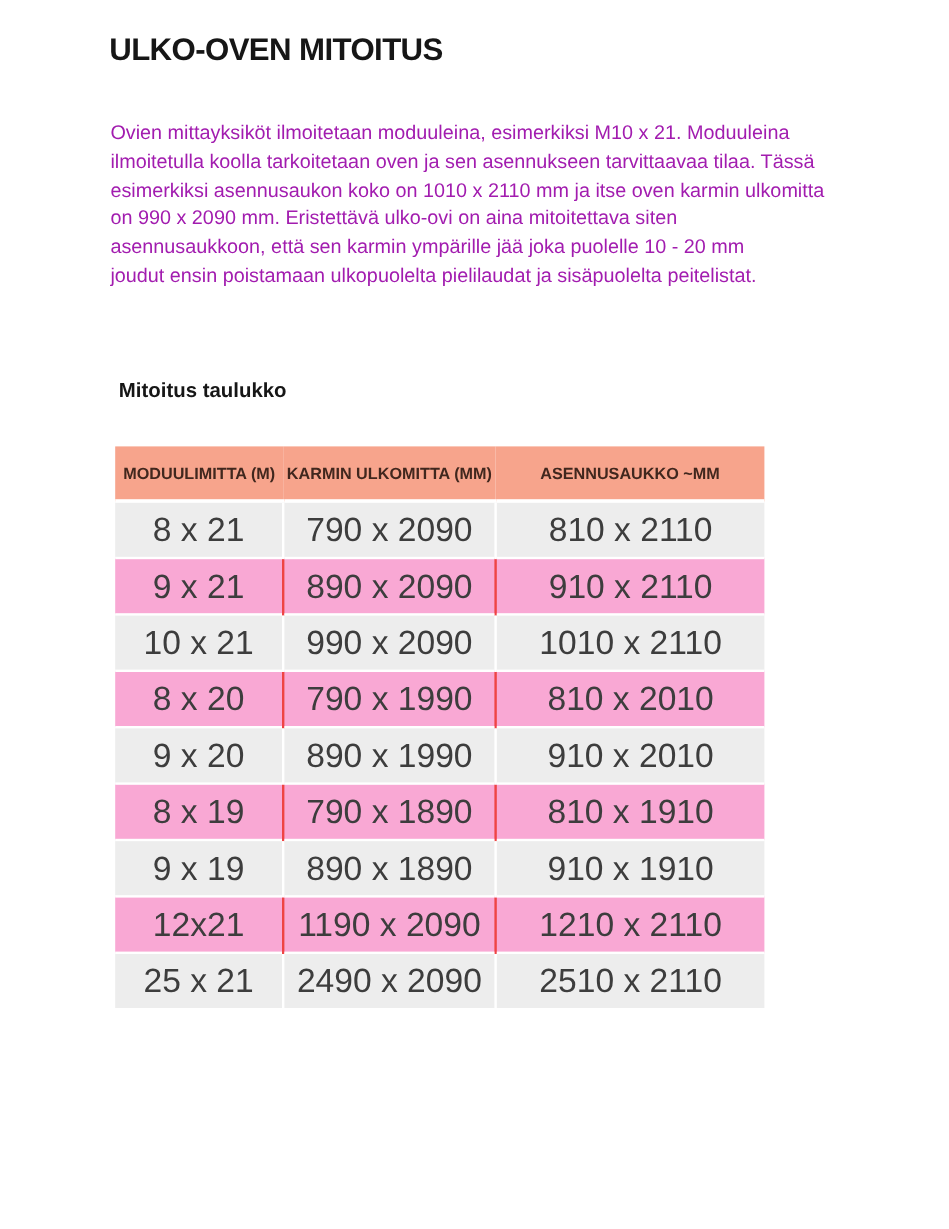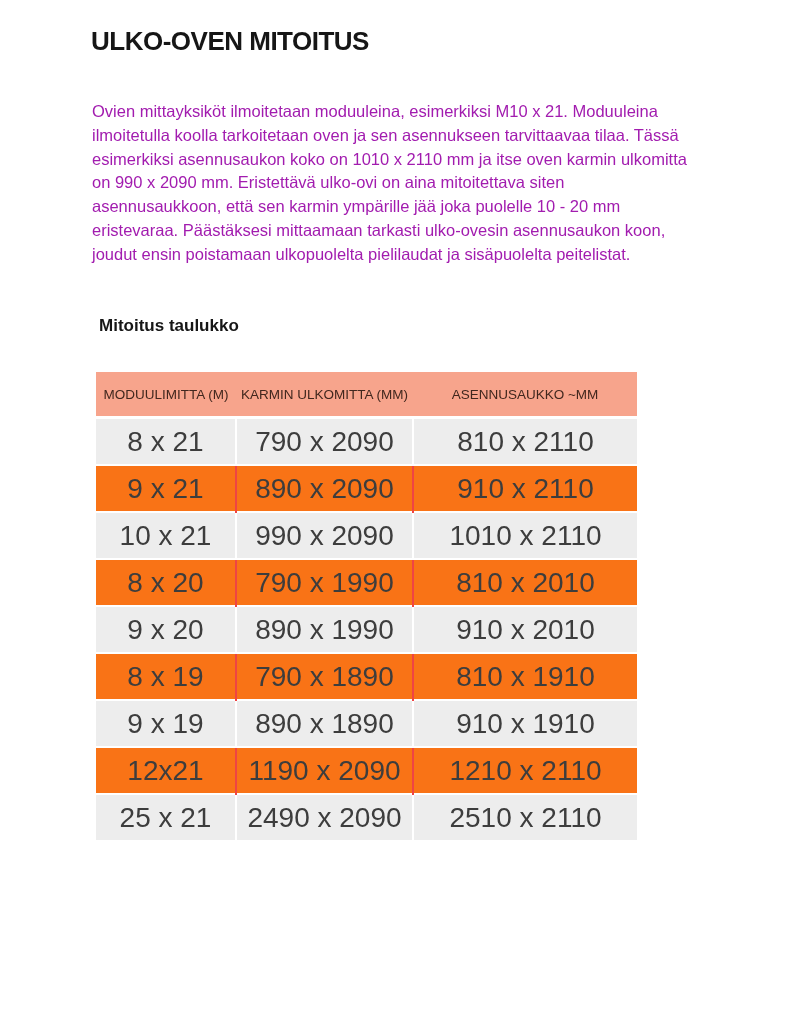--- a/index.html
+++ b/index.html
@@ -57,56 +57,55 @@
     table-layout: fixed;
   }
   table.sizing col.c1 { width: 140px; }
   table.sizing col.c2 { width: 177px; }
   table.sizing col.c3 { width: 224px; }
   table.sizing th {
     height: 44px;
     background: var(--header-bg, #F7A48C);
     color: var(--header-text, #41271E);
     font-size: 13.5px;
-    font-weight: 400;
+    font-weight: 700;
     text-align: center;
     vertical-align: middle;
     border-bottom: 3px solid #ffffff;
     padding: 0;
     white-space: nowrap;
   }
   table.sizing td {
     height: 45px;
     text-align: center;
     vertical-align: middle;
     font-size: 28px;
     color: var(--body-text-dark, #3d3d3d);
     padding: 0;
     border-top: 2px solid #ffffff;
     white-space: nowrap;
   }
   table.sizing tr.gray { background: var(--row-alt-bg, #EDEDED); }
-  table.sizing tr.white { background: #f97316; }
+  table.sizing tr.white { background: #f9a8d4; }
   table.sizing tr.gray td + td { border-left: 2px solid #ffffff; }
   table.sizing tr.white td + td { border-left: 2px solid #ef4444; }
 </style>
 </head>
 <body>
 
 <div class="page">
 
   <h1 class="title">ULKO-OVEN MITOITUS</h1>
 
   <div class="intro">
     <div class="line">Ovien mittayksiköt ilmoitetaan moduuleina, esimerkiksi M10 x 21. Moduuleina</div>
     <div class="line">ilmoitetulla koolla tarkoitetaan oven ja sen asennukseen tarvittaavaa tilaa. Tässä</div>
     <div class="line">esimerkiksi asennusaukon koko on 1010 x 2110 mm ja itse oven karmin ulkomitta</div>
     <div class="line">on 990 x 2090 mm. Eristettävä ulko-ovi on aina mitoitettava siten</div>
     <div class="line">asennusaukkoon, että sen karmin ympärille jää joka puolelle 10 - 20 mm</div>
-    <div class="line">eristevaraa. Päästäksesi mittaamaan tarkasti ulko-ovesin asennusaukon koon,</div>
     <div class="line">joudut ensin poistamaan ulkopuolelta pielilaudat ja sisäpuolelta peitelistat.</div>
   </div>
 
   <h2 class="section-heading">Mitoitus taulukko</h2>
 
   <table class="sizing">
     <colgroup>
         <col class="c1">
         <col class="c2">
         <col class="c3">

